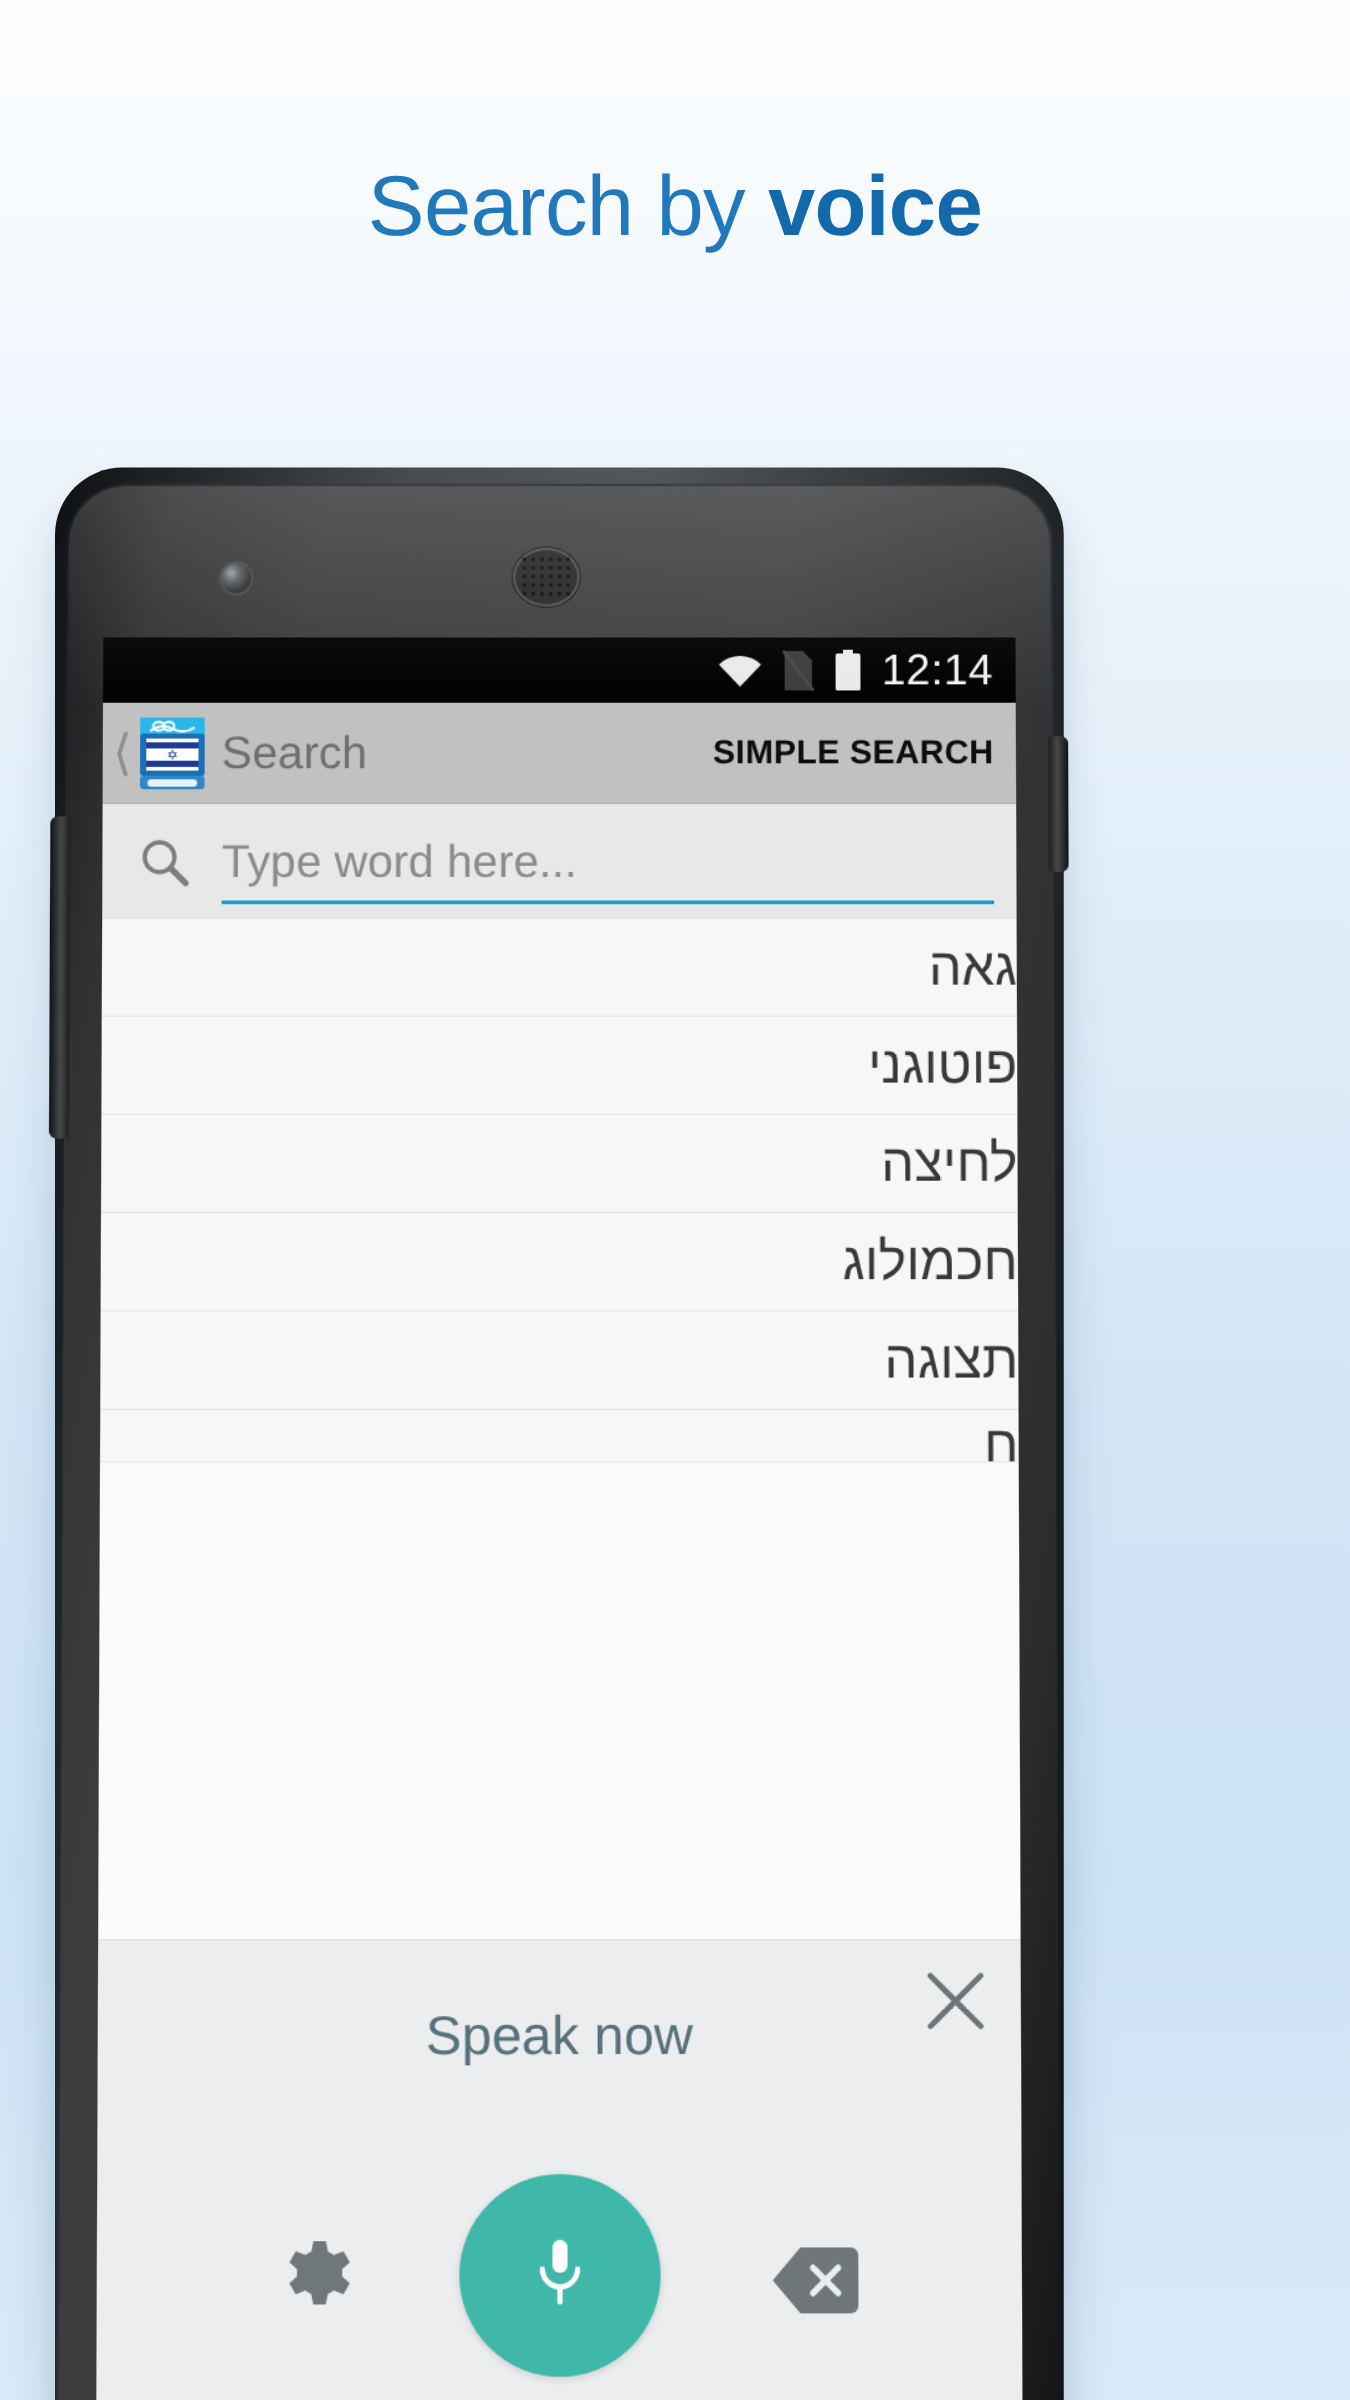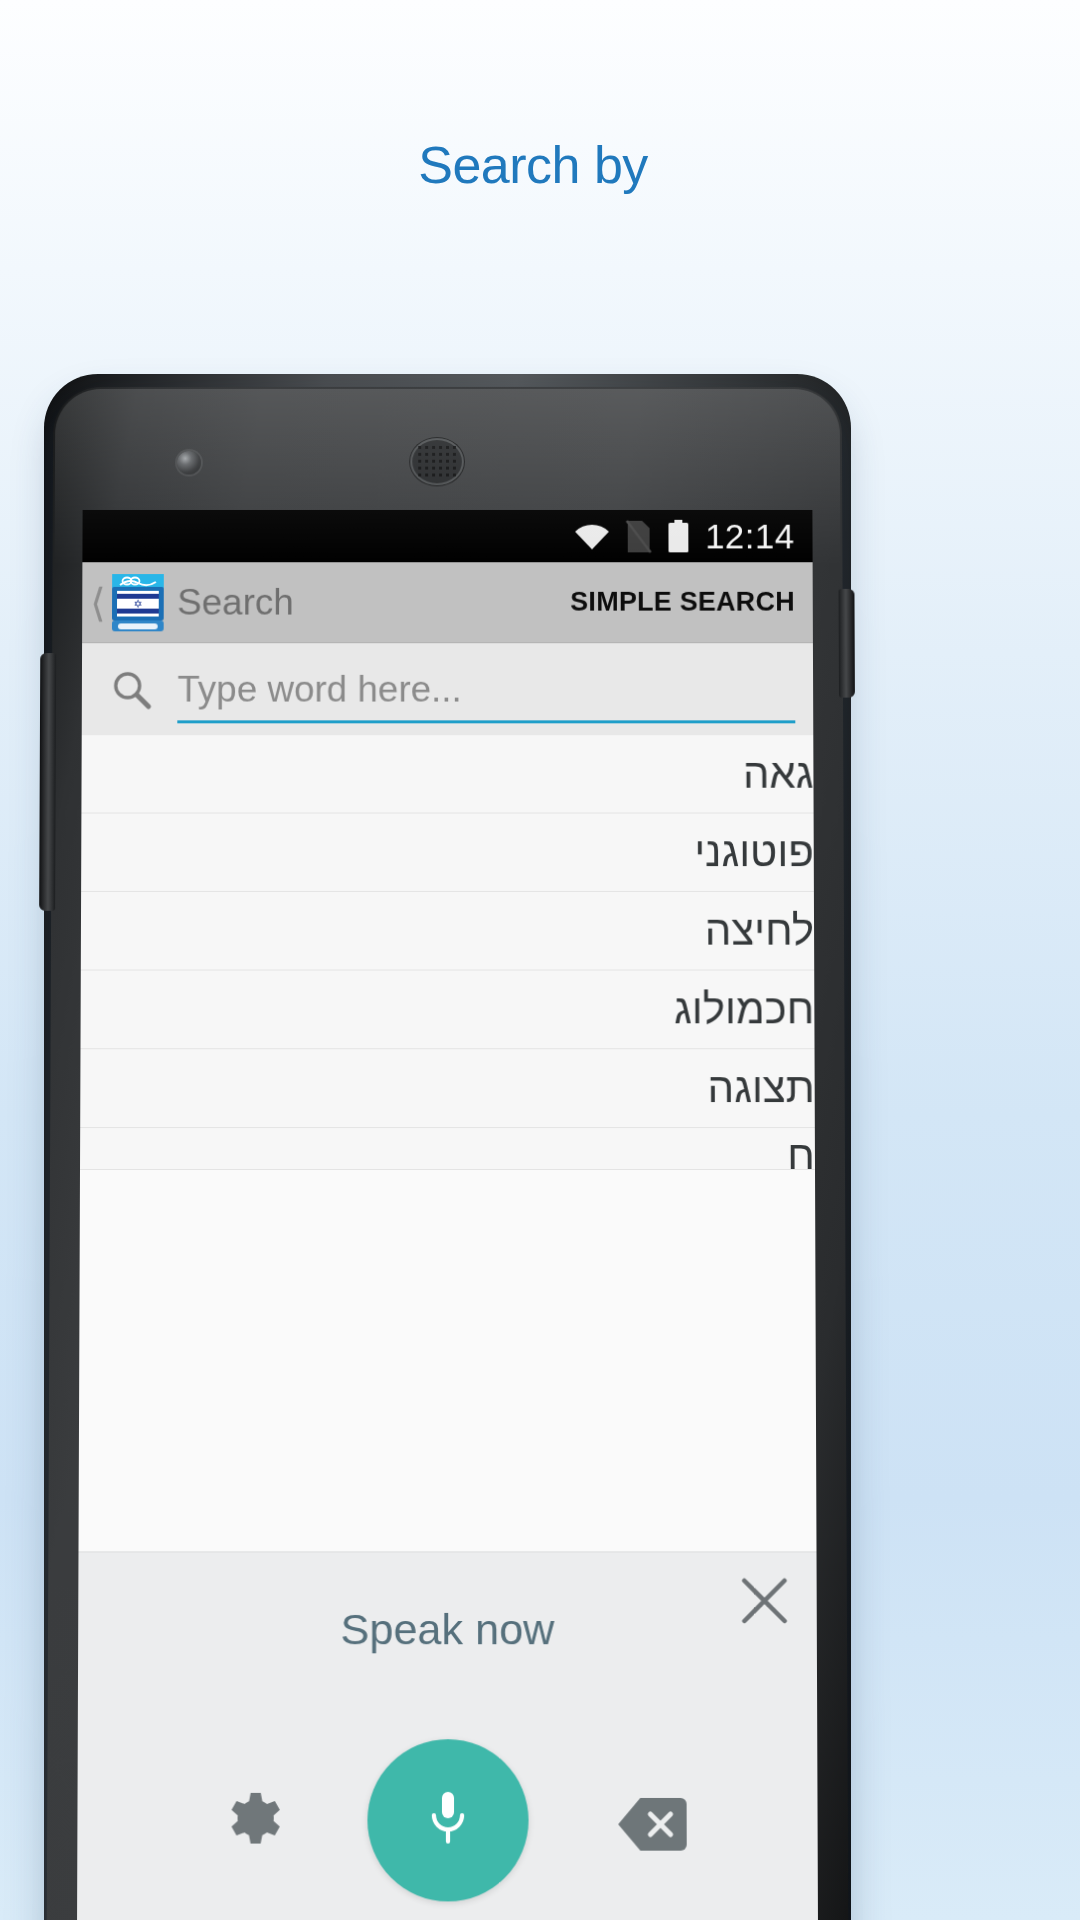--- a/index.html
+++ b/index.html
@@ -7,21 +7,21 @@
   body {
     font-family:"Liberation Sans", sans-serif;
     background:linear-gradient(180deg,#fdfeff 0%,#f2f8fd 14%,#e3eff9 34%,#d3e6f6 58%,#cde2f5 78%,#d9ebf8 100%);
     position:relative;
   }
 
   
   #headline {
     position:absolute; top:0; left:0; width:1080px; height:330px;
     display:flex; align-items:center; justify-content:center;
-    font-size:52px; letter-spacing:-0.5px; white-space:pre;
+    font-size:68px; letter-spacing:-0.5px; white-space:pre;
   }
   #headline .light { color:#2079bd; font-weight:400; }
   #headline .bold  { color:#1269ac; font-weight:700; }
 
   
   #phone {
     position:absolute; left:50px; top:360px; width:795px; height:1600px;
   }
   
   .shell {
@@ -159,21 +159,21 @@
     position:absolute; left:146px; top:50px; width:62px; height:62px;
   }
   .del-btn{
     position:absolute; right:130px; top:56px; width:70px; height:56px;
   }
 </style>
 </head>
 <body>
 
 <div id="headline">
-  <span class="light">Search by </span>
+  <span class="light">Search by </span><span class="bold">voice</span>
 </div>
 
 <div id="phone">
   <div class="rim"></div>
   <div class="shell">
     <div class="btn-left"></div>
     <div class="btn-right"></div>
     <div class="camera"></div>
     <div class="speaker">
         <i></i>

